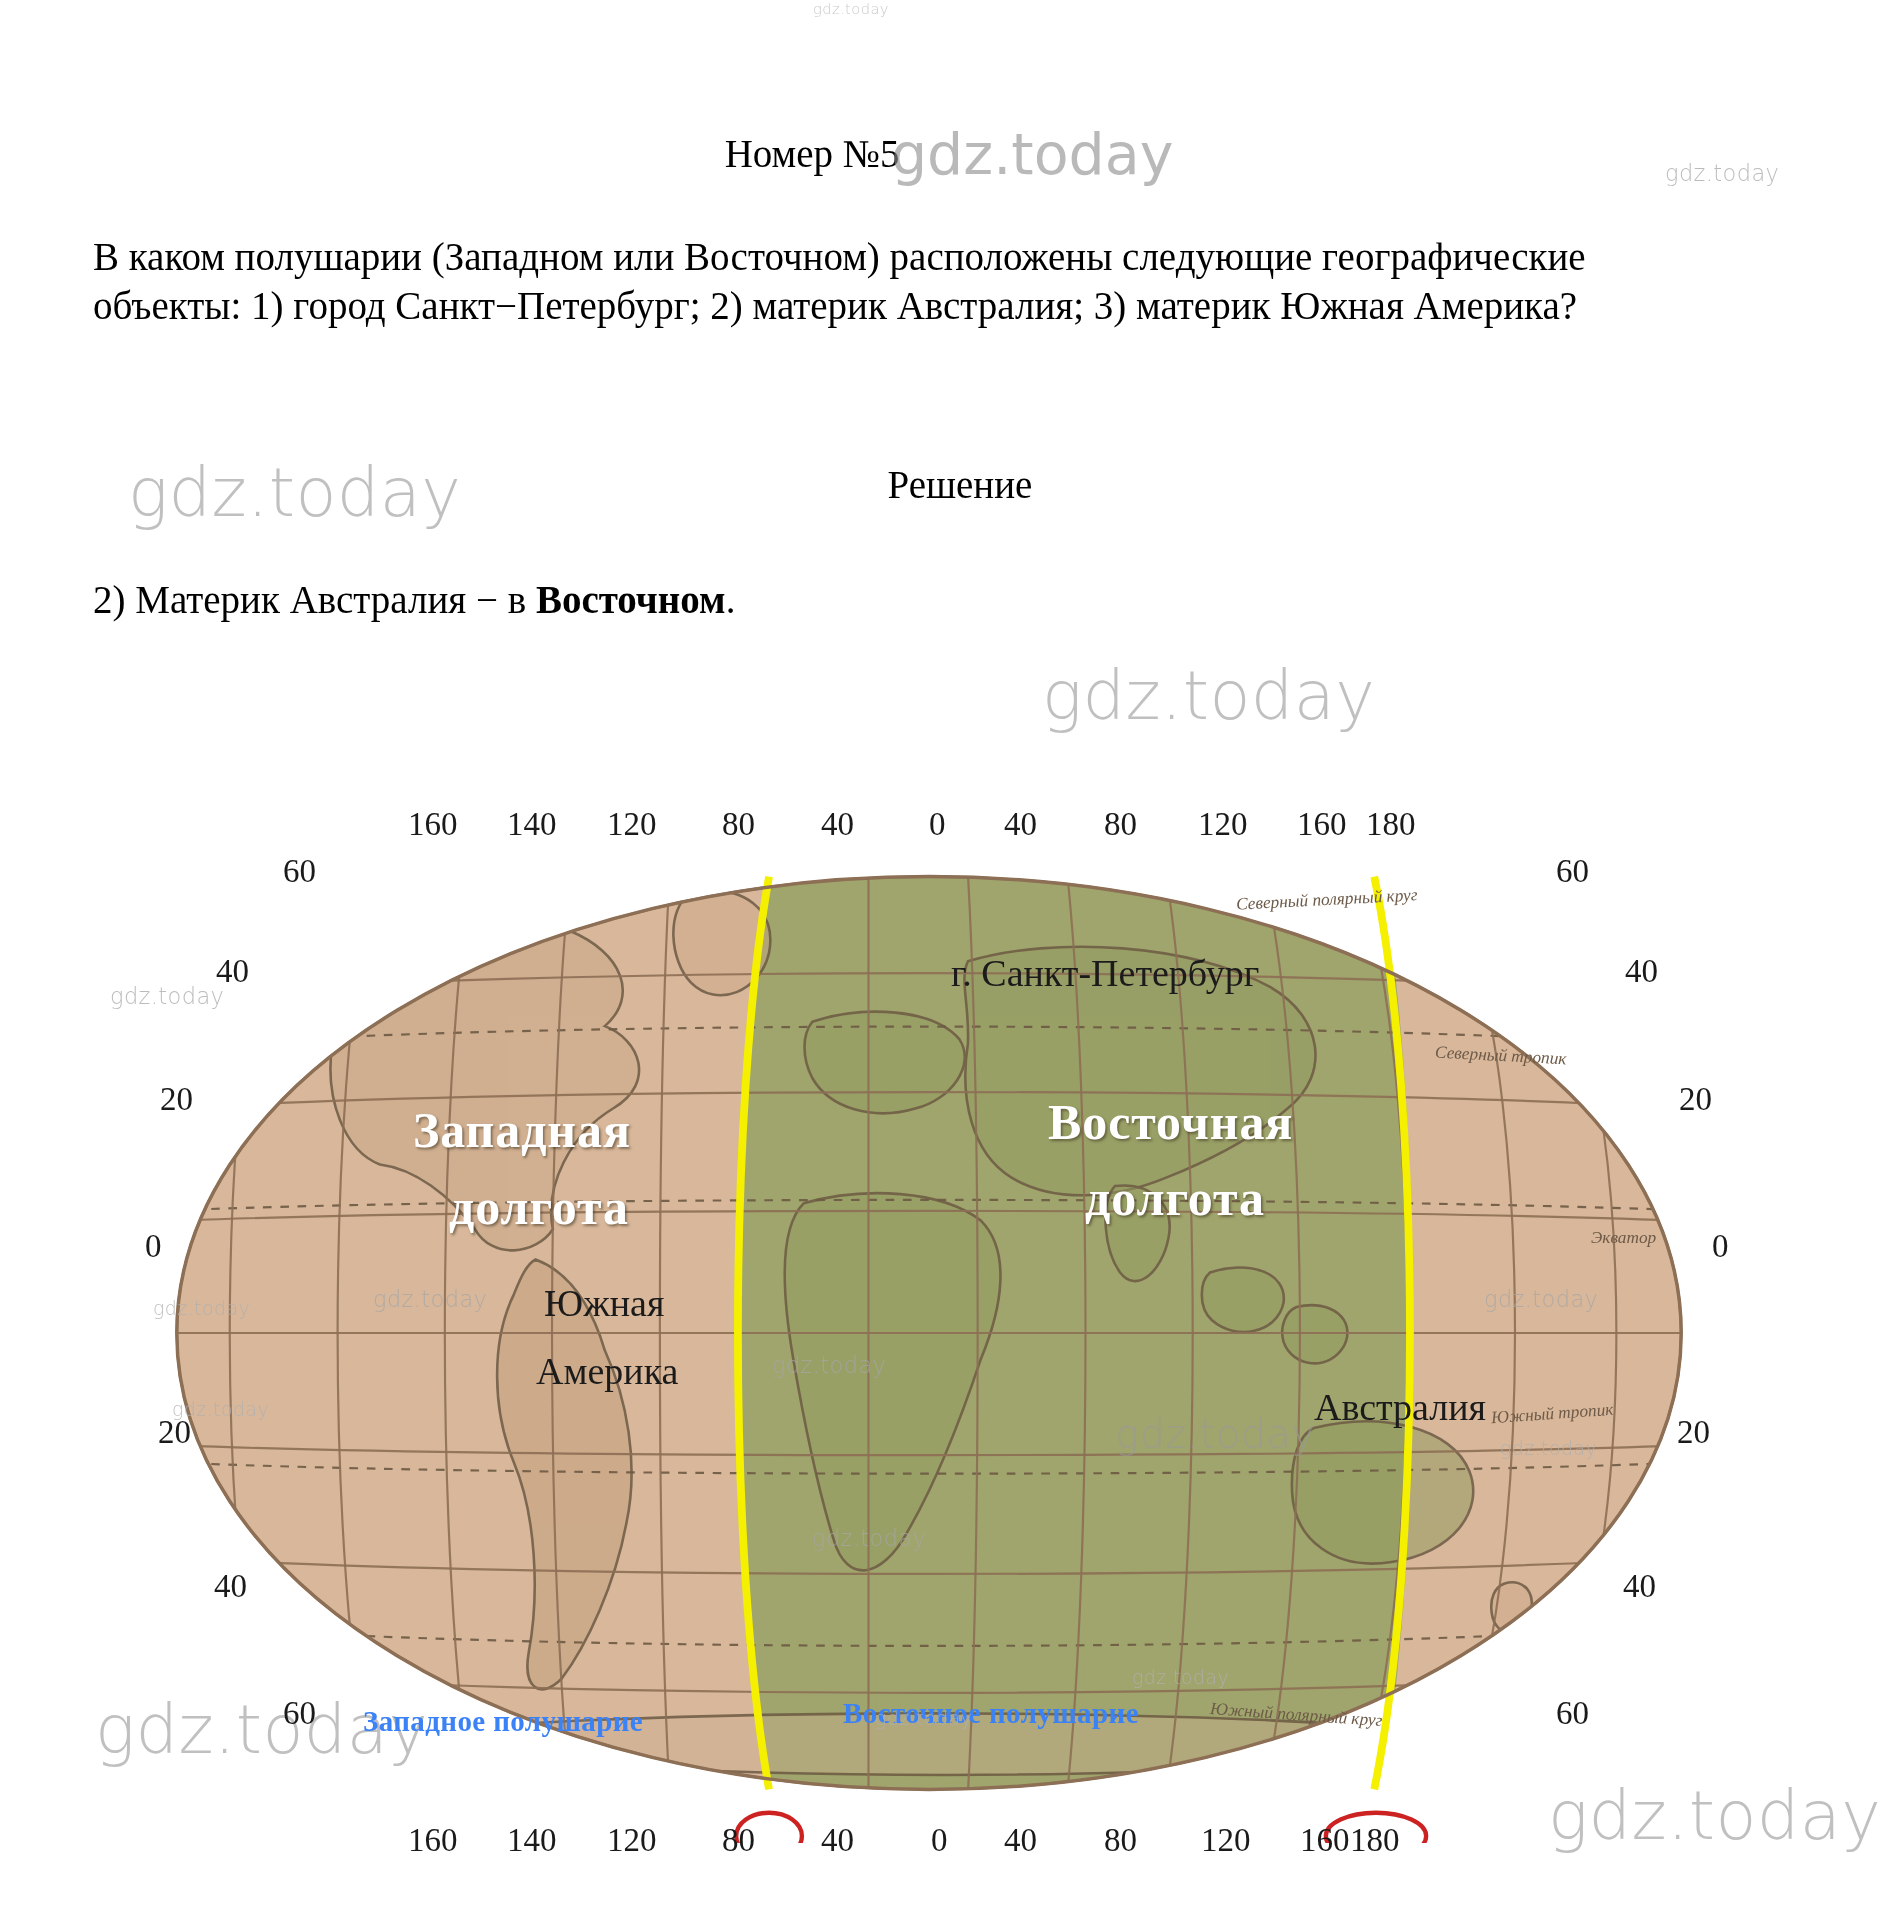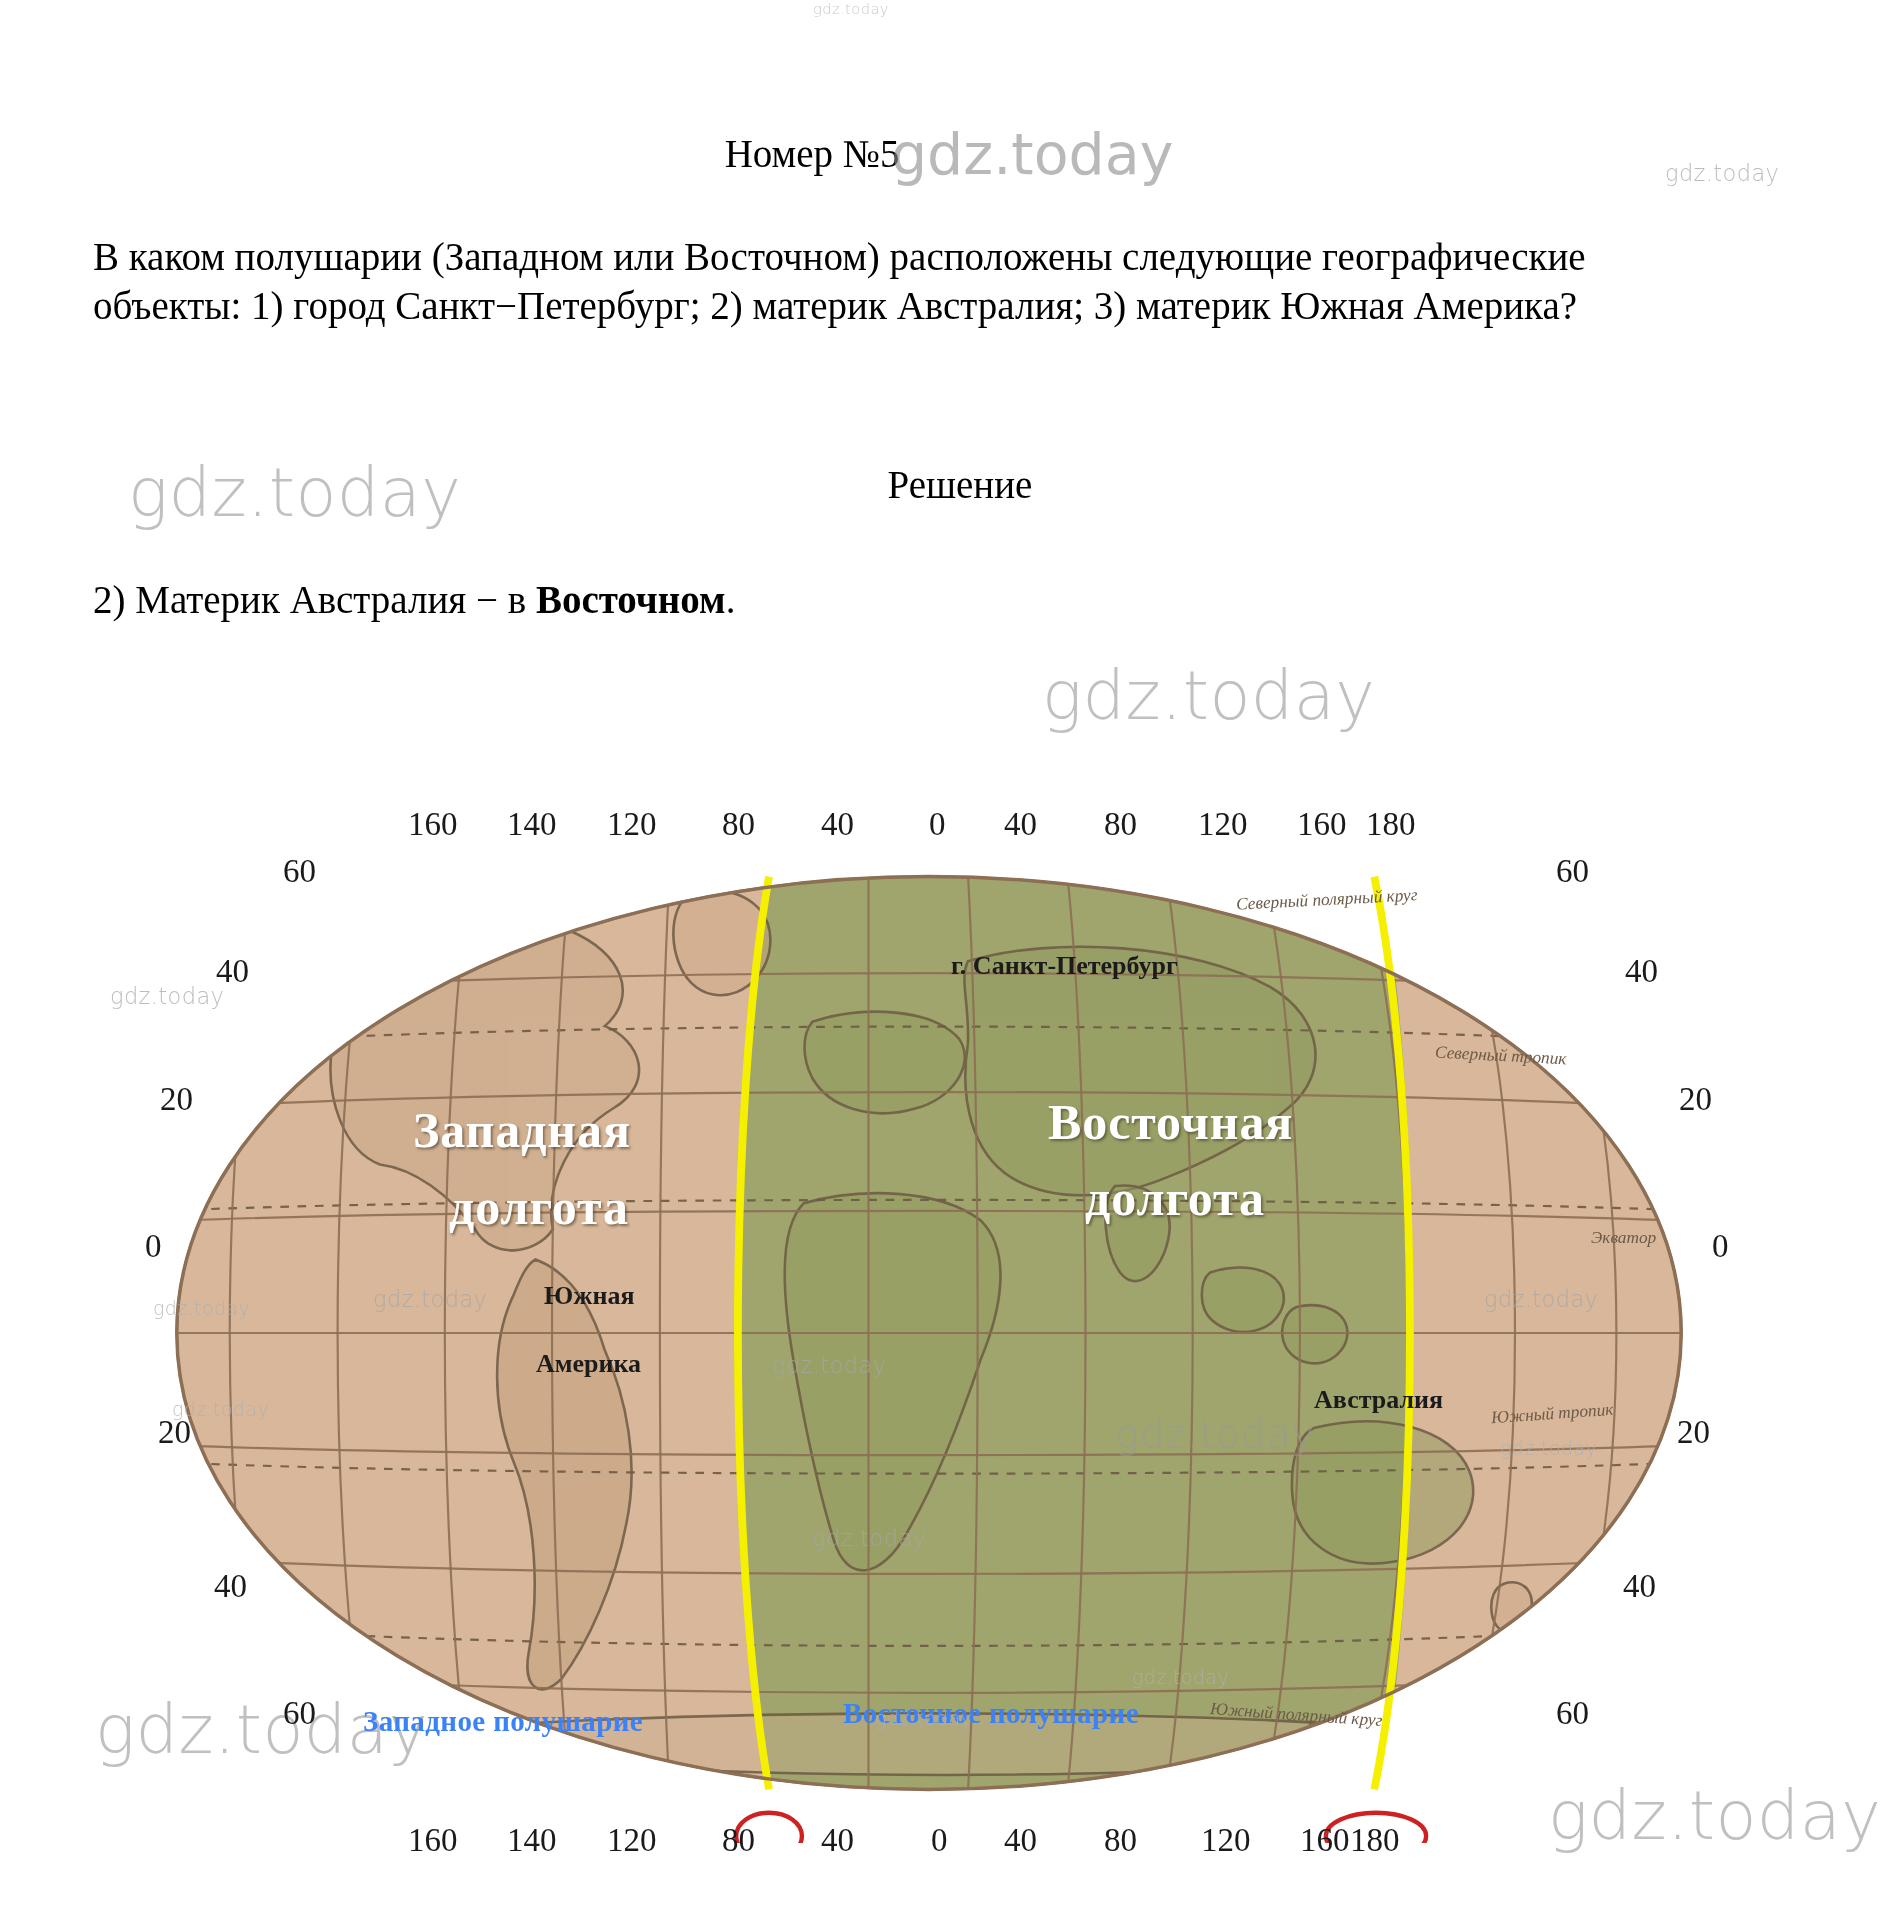--- a/index.html
+++ b/index.html
@@ -117,22 +117,22 @@
   }
   .big-white {
     color: #ffffff;
     font-weight: bold;
     font-size: 50px;
     text-shadow: 1.7px 1.7px 2.6px rgba(60,50,30,.55);
     letter-spacing: 0.9px;
   }
   .dark-lbl {
     color: #1b1b1b;
-    font-weight: bold;
-    font-size: 26px;
+    font-weight: normal;
+    font-size: 38px;
   }
   .red-lbl {
     color: #3b82f6;
     font-weight: bold;
     font-size: 29px;
     letter-spacing: 0.4px;
   }
   .faint-lbl {
     color: #6d5a48;
     font-size: 17.3px;

